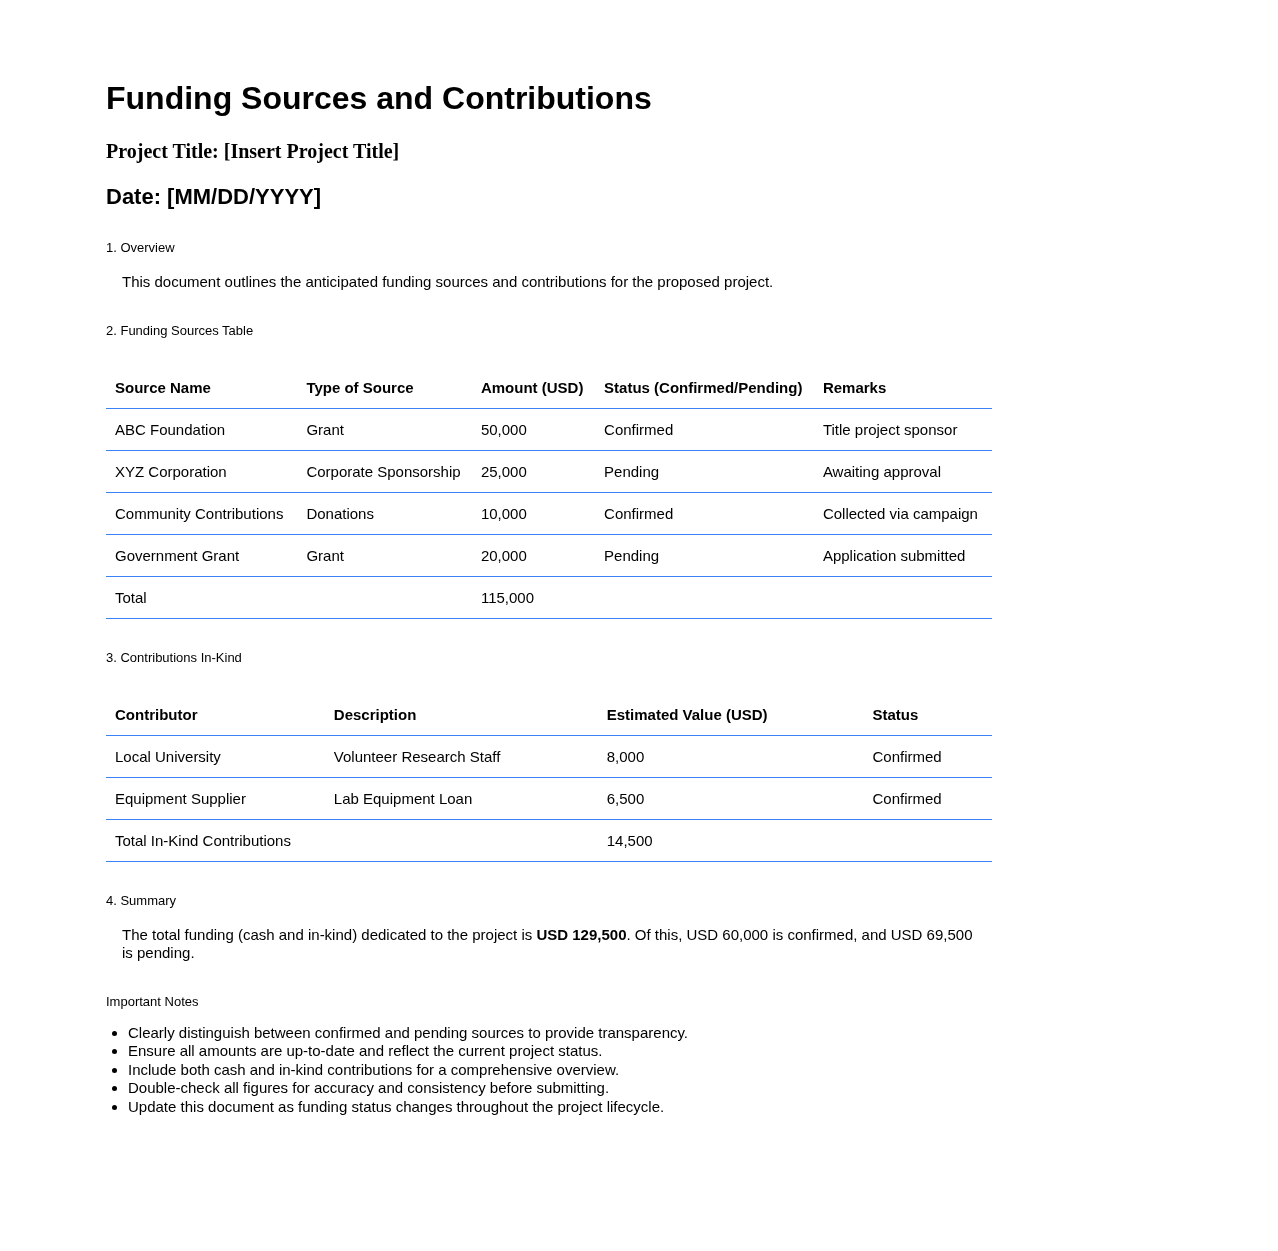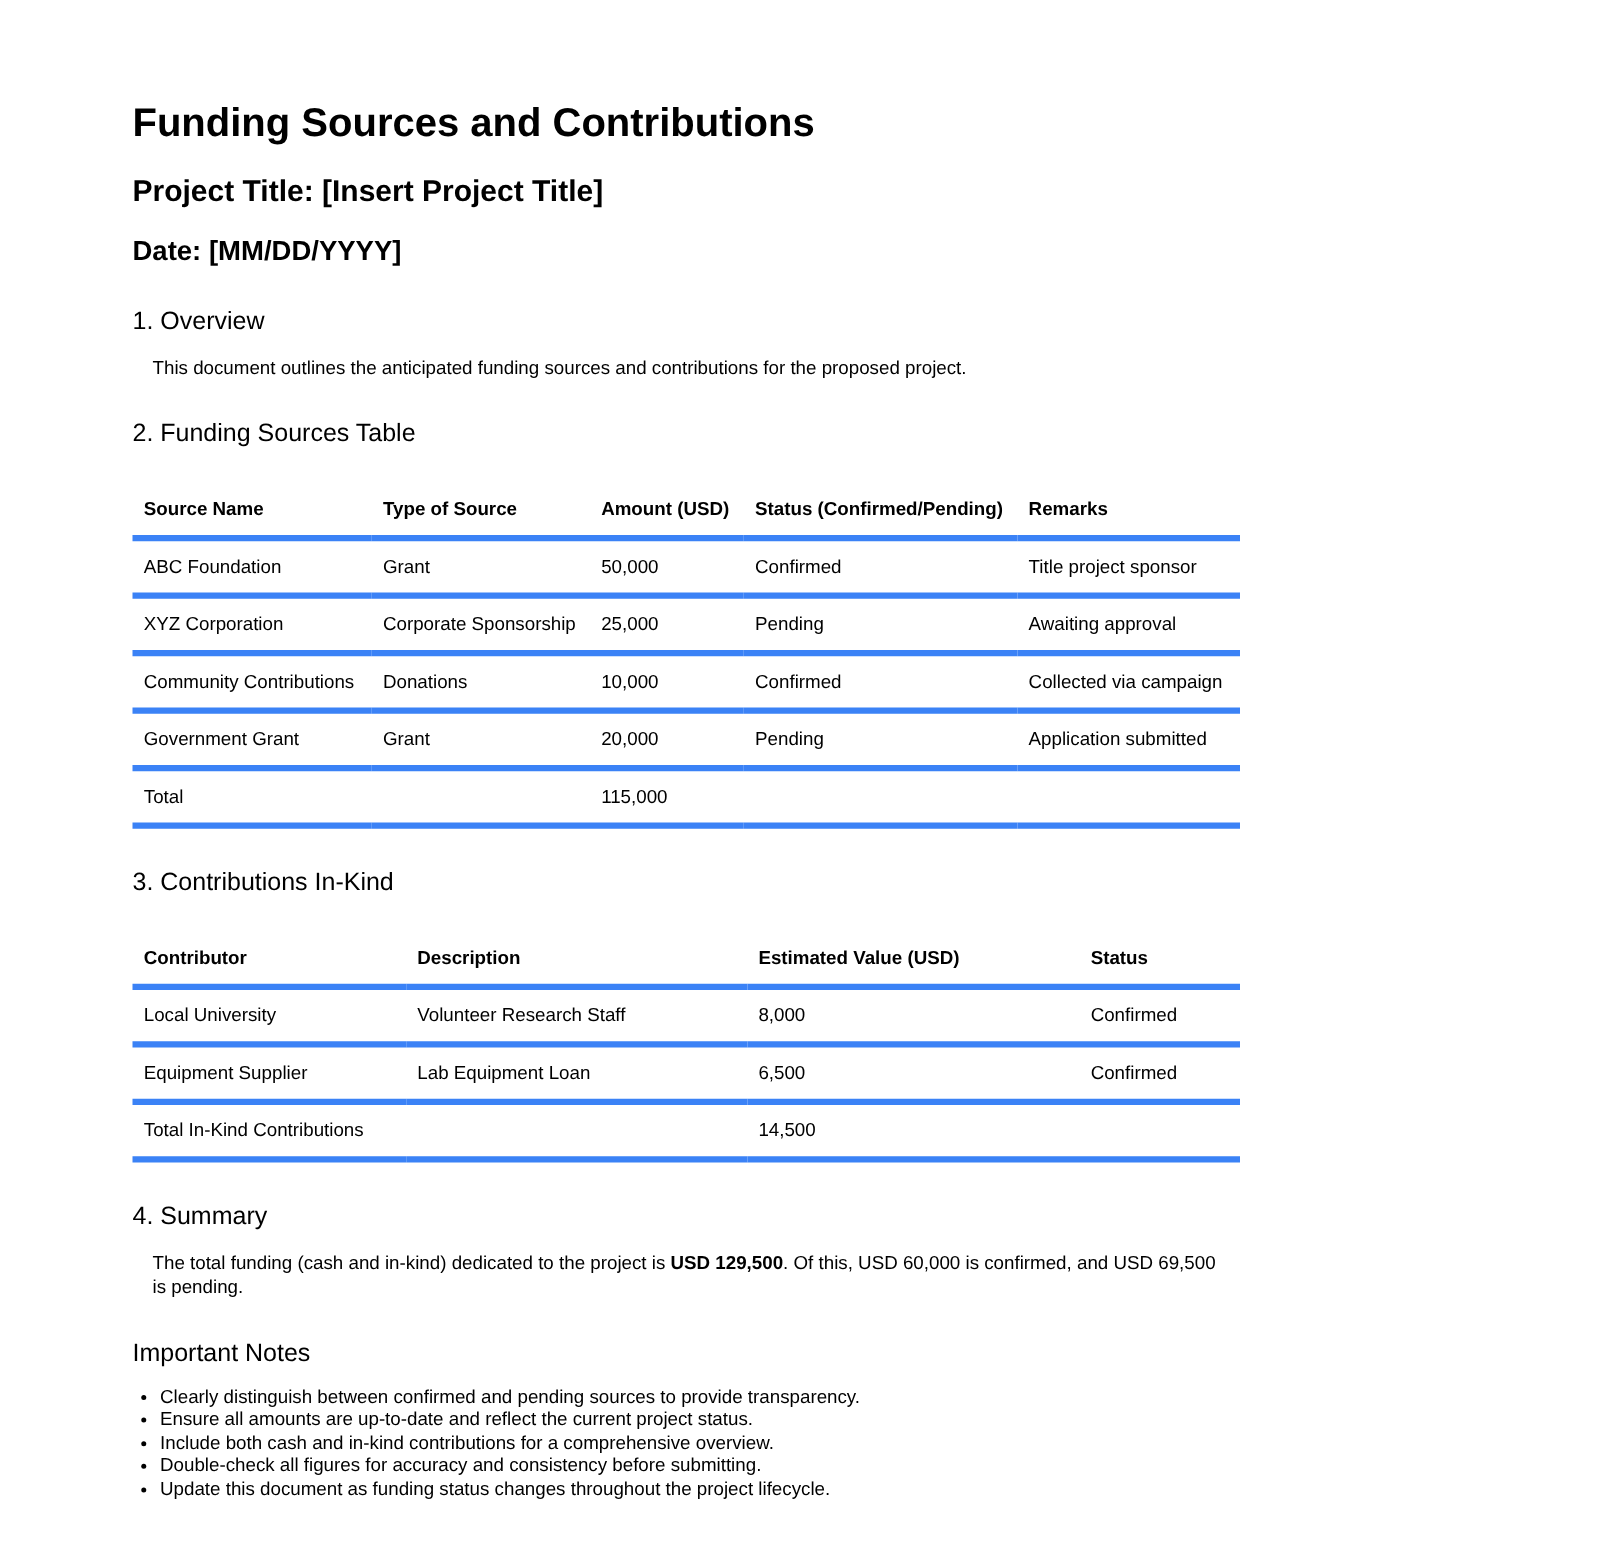--- a/index.html
+++ b/index.html
@@ -16,54 +16,55 @@
     padding: 80px 105px 60px 106px;
     background: #ffffff;
   }
   h1.doc-title {
     font-size: 32px;
     font-weight: 700;
     margin: 0;
     line-height: 1.15;
   }
   h2.project-title {
-    font-size: 24px;
+    font-size: 20px;
     font-weight: 700;
     margin: 23px 0 0;
     line-height: 1.15;
+    font-family: Liberation Serif, serif;
   }
   h3.date-line {
     font-size: 22px;
     font-weight: 700;
     margin: 21px 0 0;
     line-height: 1.15;
   }
   .sec-heading {
-    font-size: 20px;
+    font-size: 13px;
     font-weight: 400;
     margin: 32px 0 0;
     line-height: 1.15;
   }
   p.body-text {
     margin: 17px 16px 0;
     line-height: 1.25;
   }
   table.data-table {
     border-collapse: collapse;
     width: 100%;
     margin-top: 28px;
     table-layout: fixed;
   }
   table.data-table th,
   table.data-table td {
     text-align: left;
     vertical-align: middle;
     font-size: 15px;
     padding: 12px 10px 12px 9px;
-    border-bottom: 5px solid #3b82f6;
+    border-bottom: 1px solid #3b82f6;
     overflow: hidden;
     white-space: nowrap;
   }
   table.data-table th { font-weight: 700; }
   tr.total-row td { font-weight: 400; }
   .funding-table col.c1 { width: 21.6%; }
   .funding-table col.c2 { width: 19.7%; }
   .funding-table col.c3 { width: 13.9%; }
   .funding-table col.c4 { width: 24.7%; }
   .funding-table col.c5 { width: 20.1%; }

